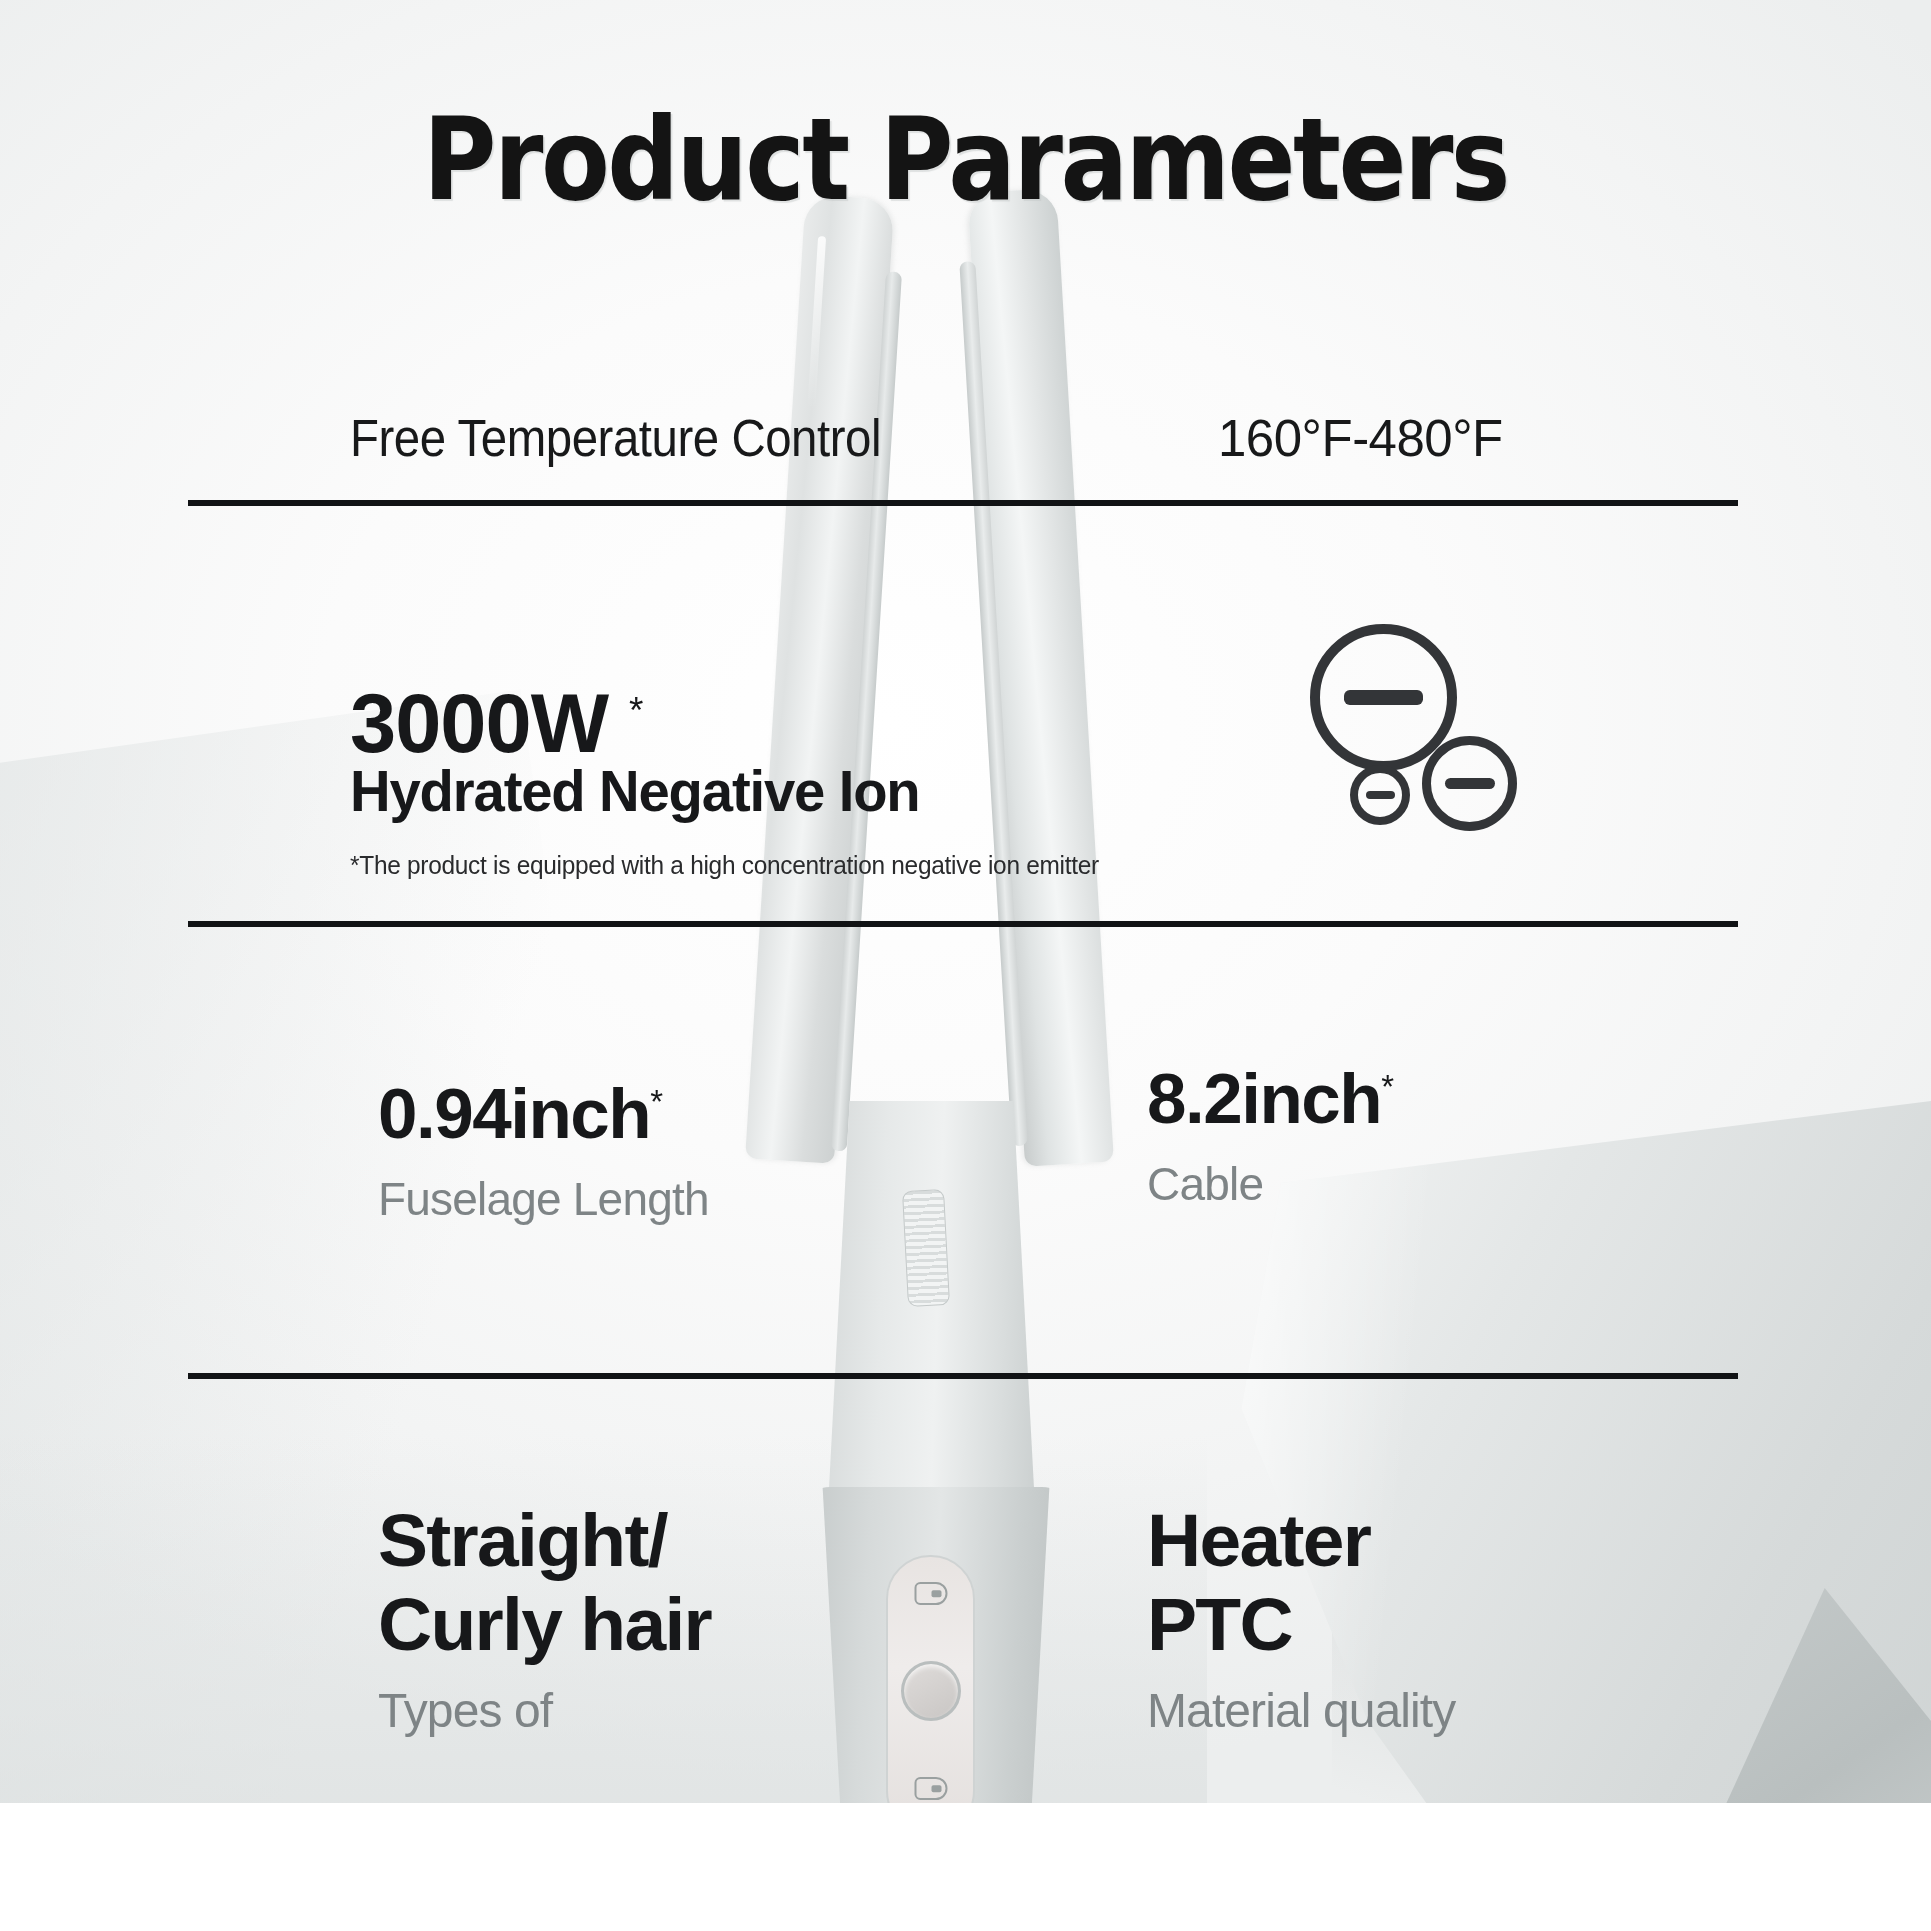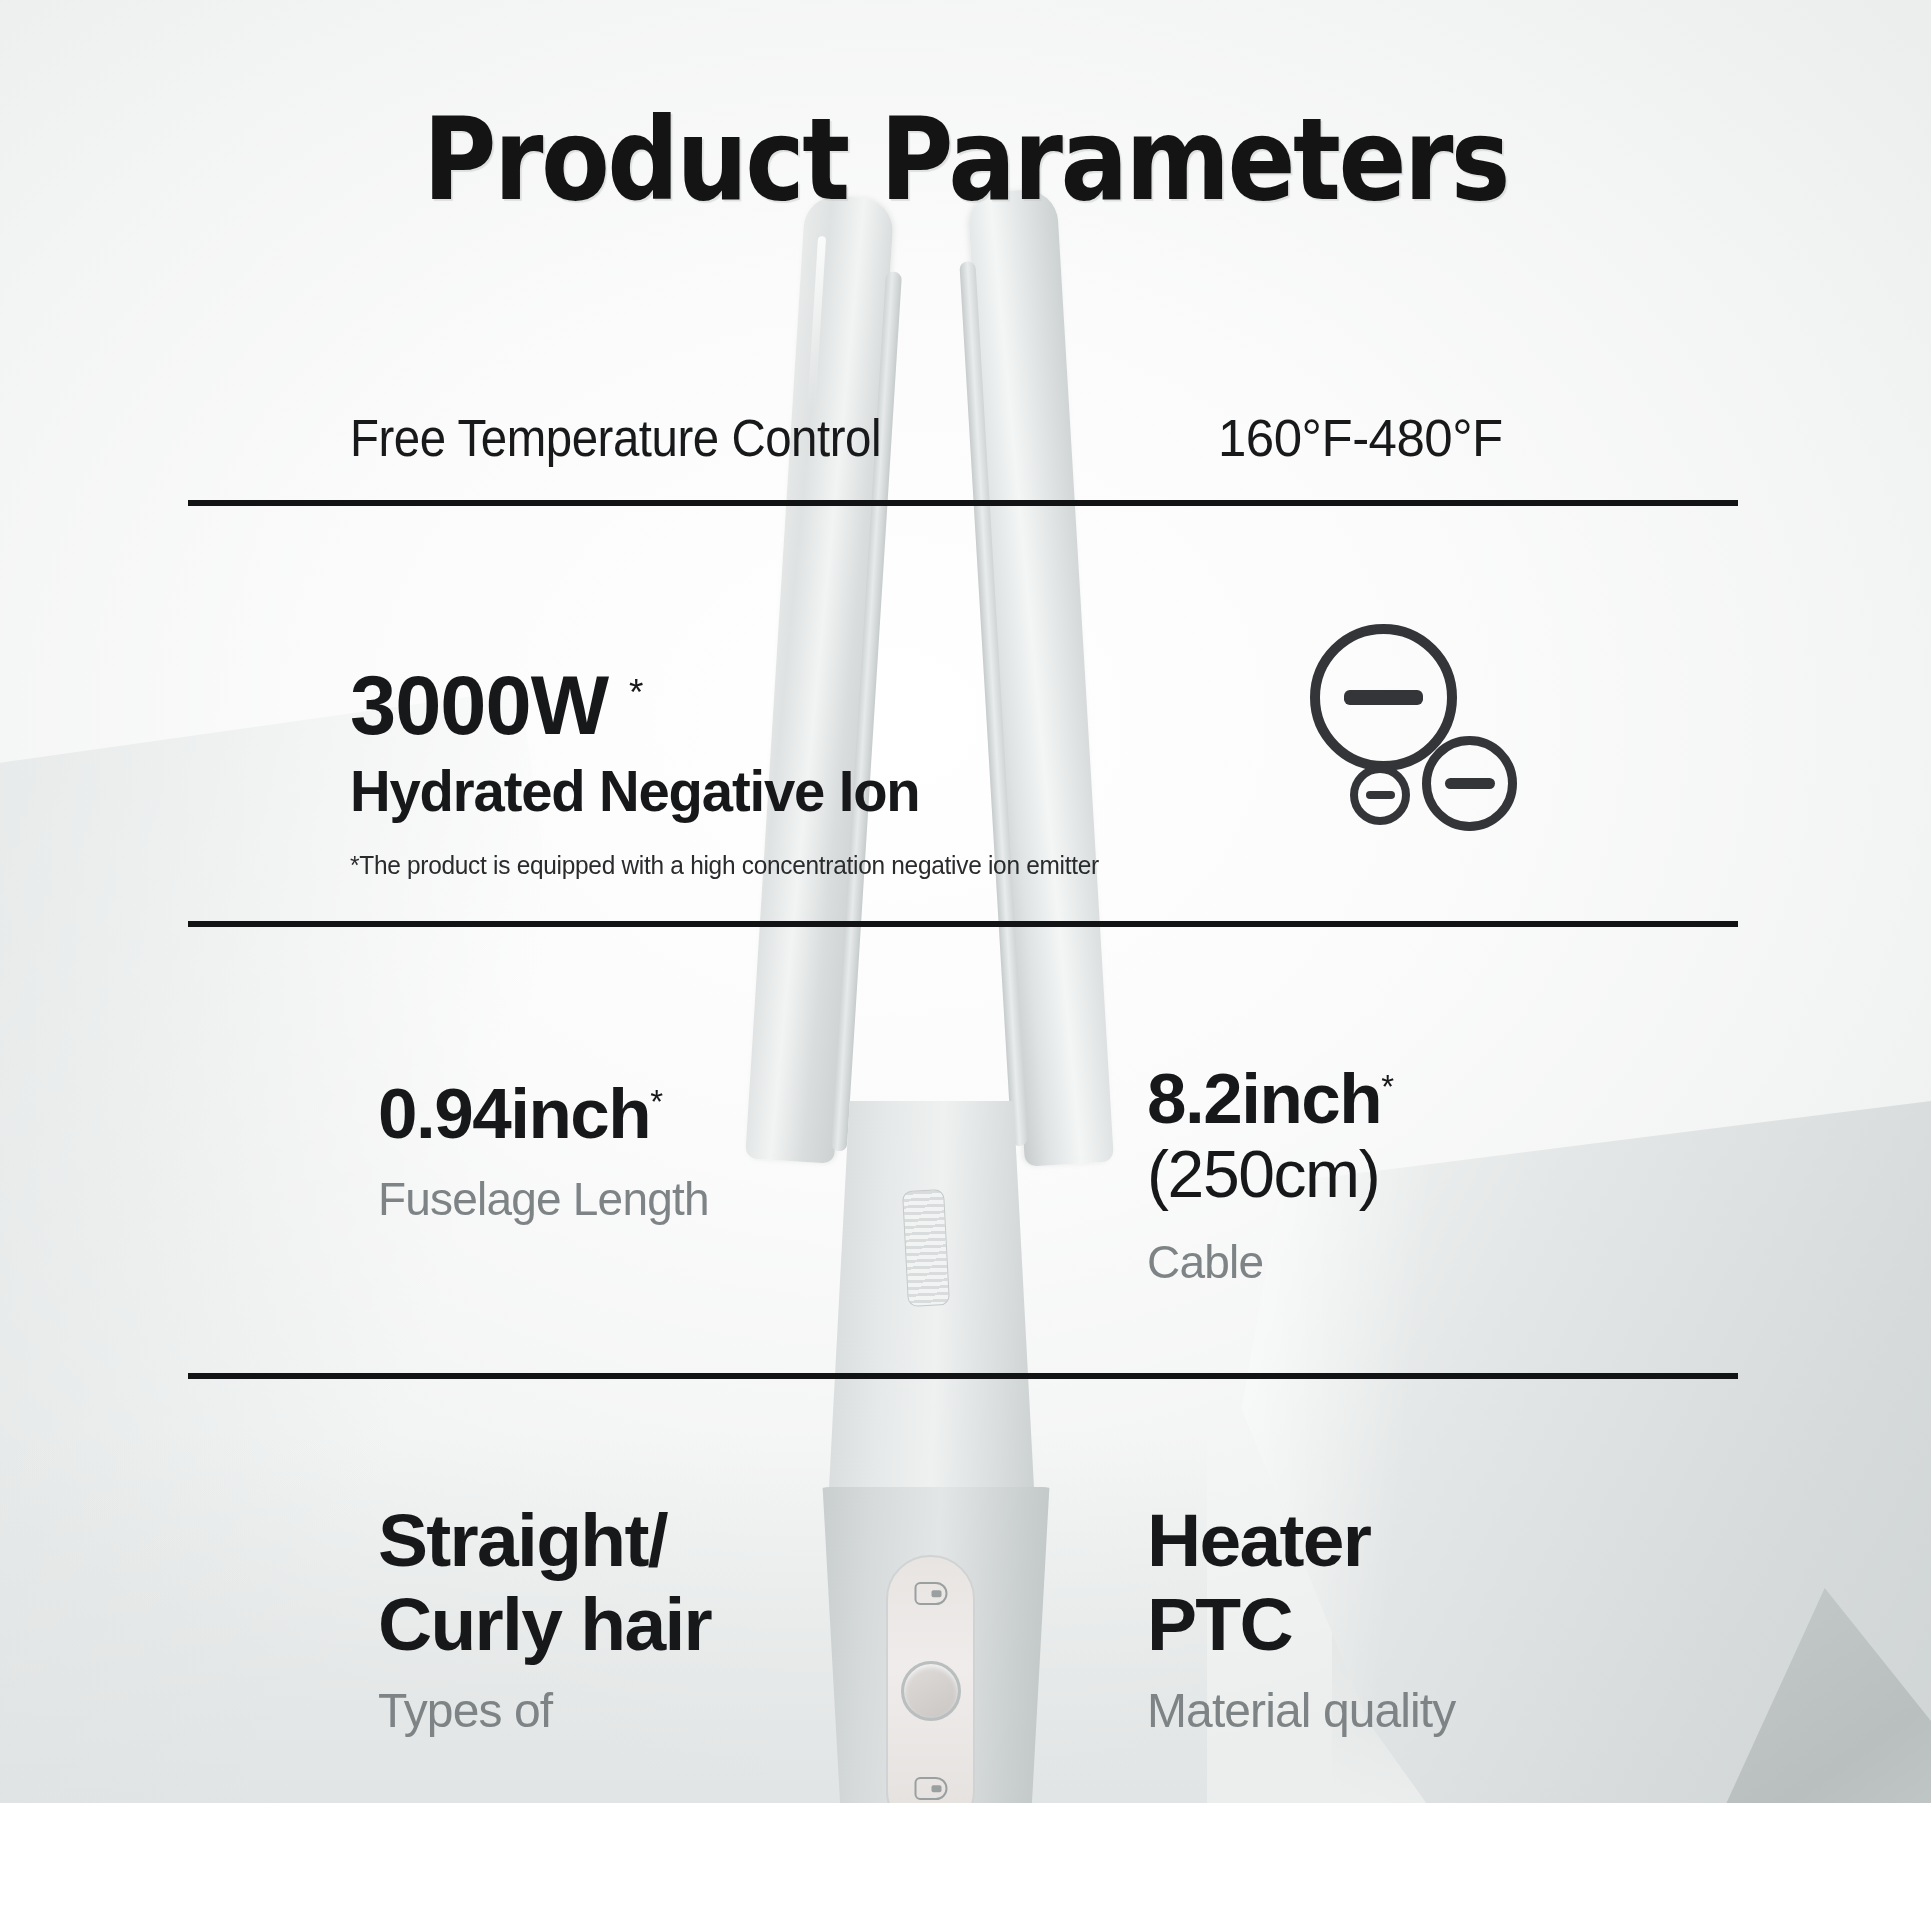--- a/index.html
+++ b/index.html
@@ -184,21 +184,21 @@
     font-size:51px; color:#18191a; letter-spacing:-0.5px;
     transform:scaleX(.93); transform-origin:left center;
   }
   .row1-value {
     position:absolute; left:1218px; top:409px;
     font-size:51px; color:#18191a; letter-spacing:-0.5px;
   }
 
   
   .watt {
-    position:absolute; left:350px; top:658px;
+    position:absolute; left:350px; top:676px;
     font-size:83px; font-weight:700; color:#17181a; letter-spacing:-1px;
   }
   .watt sup { font-size:37px; font-weight:400; vertical-align:super; margin-left:21px; }
   .ion-line {
     position:absolute; left:350px; top:757px;
     font-size:58px; font-weight:700; color:#17181a; letter-spacing:-1.2px;
     transform:scaleX(.97); transform-origin:left center;
   }
   .footnote {
     position:absolute; left:350px; top:850px;
@@ -316,21 +316,20 @@
       <div class="big">
         <span>0.94inch</span><sup>*</sup>
       </div>
       <div class="cap">Fuselage Length</div>
     </div>
 
     <div class="spec spec-right">
       <div class="big">
         <span>8.2inch</span><sup>*</sup>
       </div>
-      <div class="sub">(250cm)</div>
       <div class="cap">Cable</div>
     </div>
 
     <div class="divider d3"></div>
 
     <div class="feat feat-left">
       <div class="big">Straight/</div>
       <div class="big">Curly hair</div>
       <div class="cap">Types of</div>
     </div>

